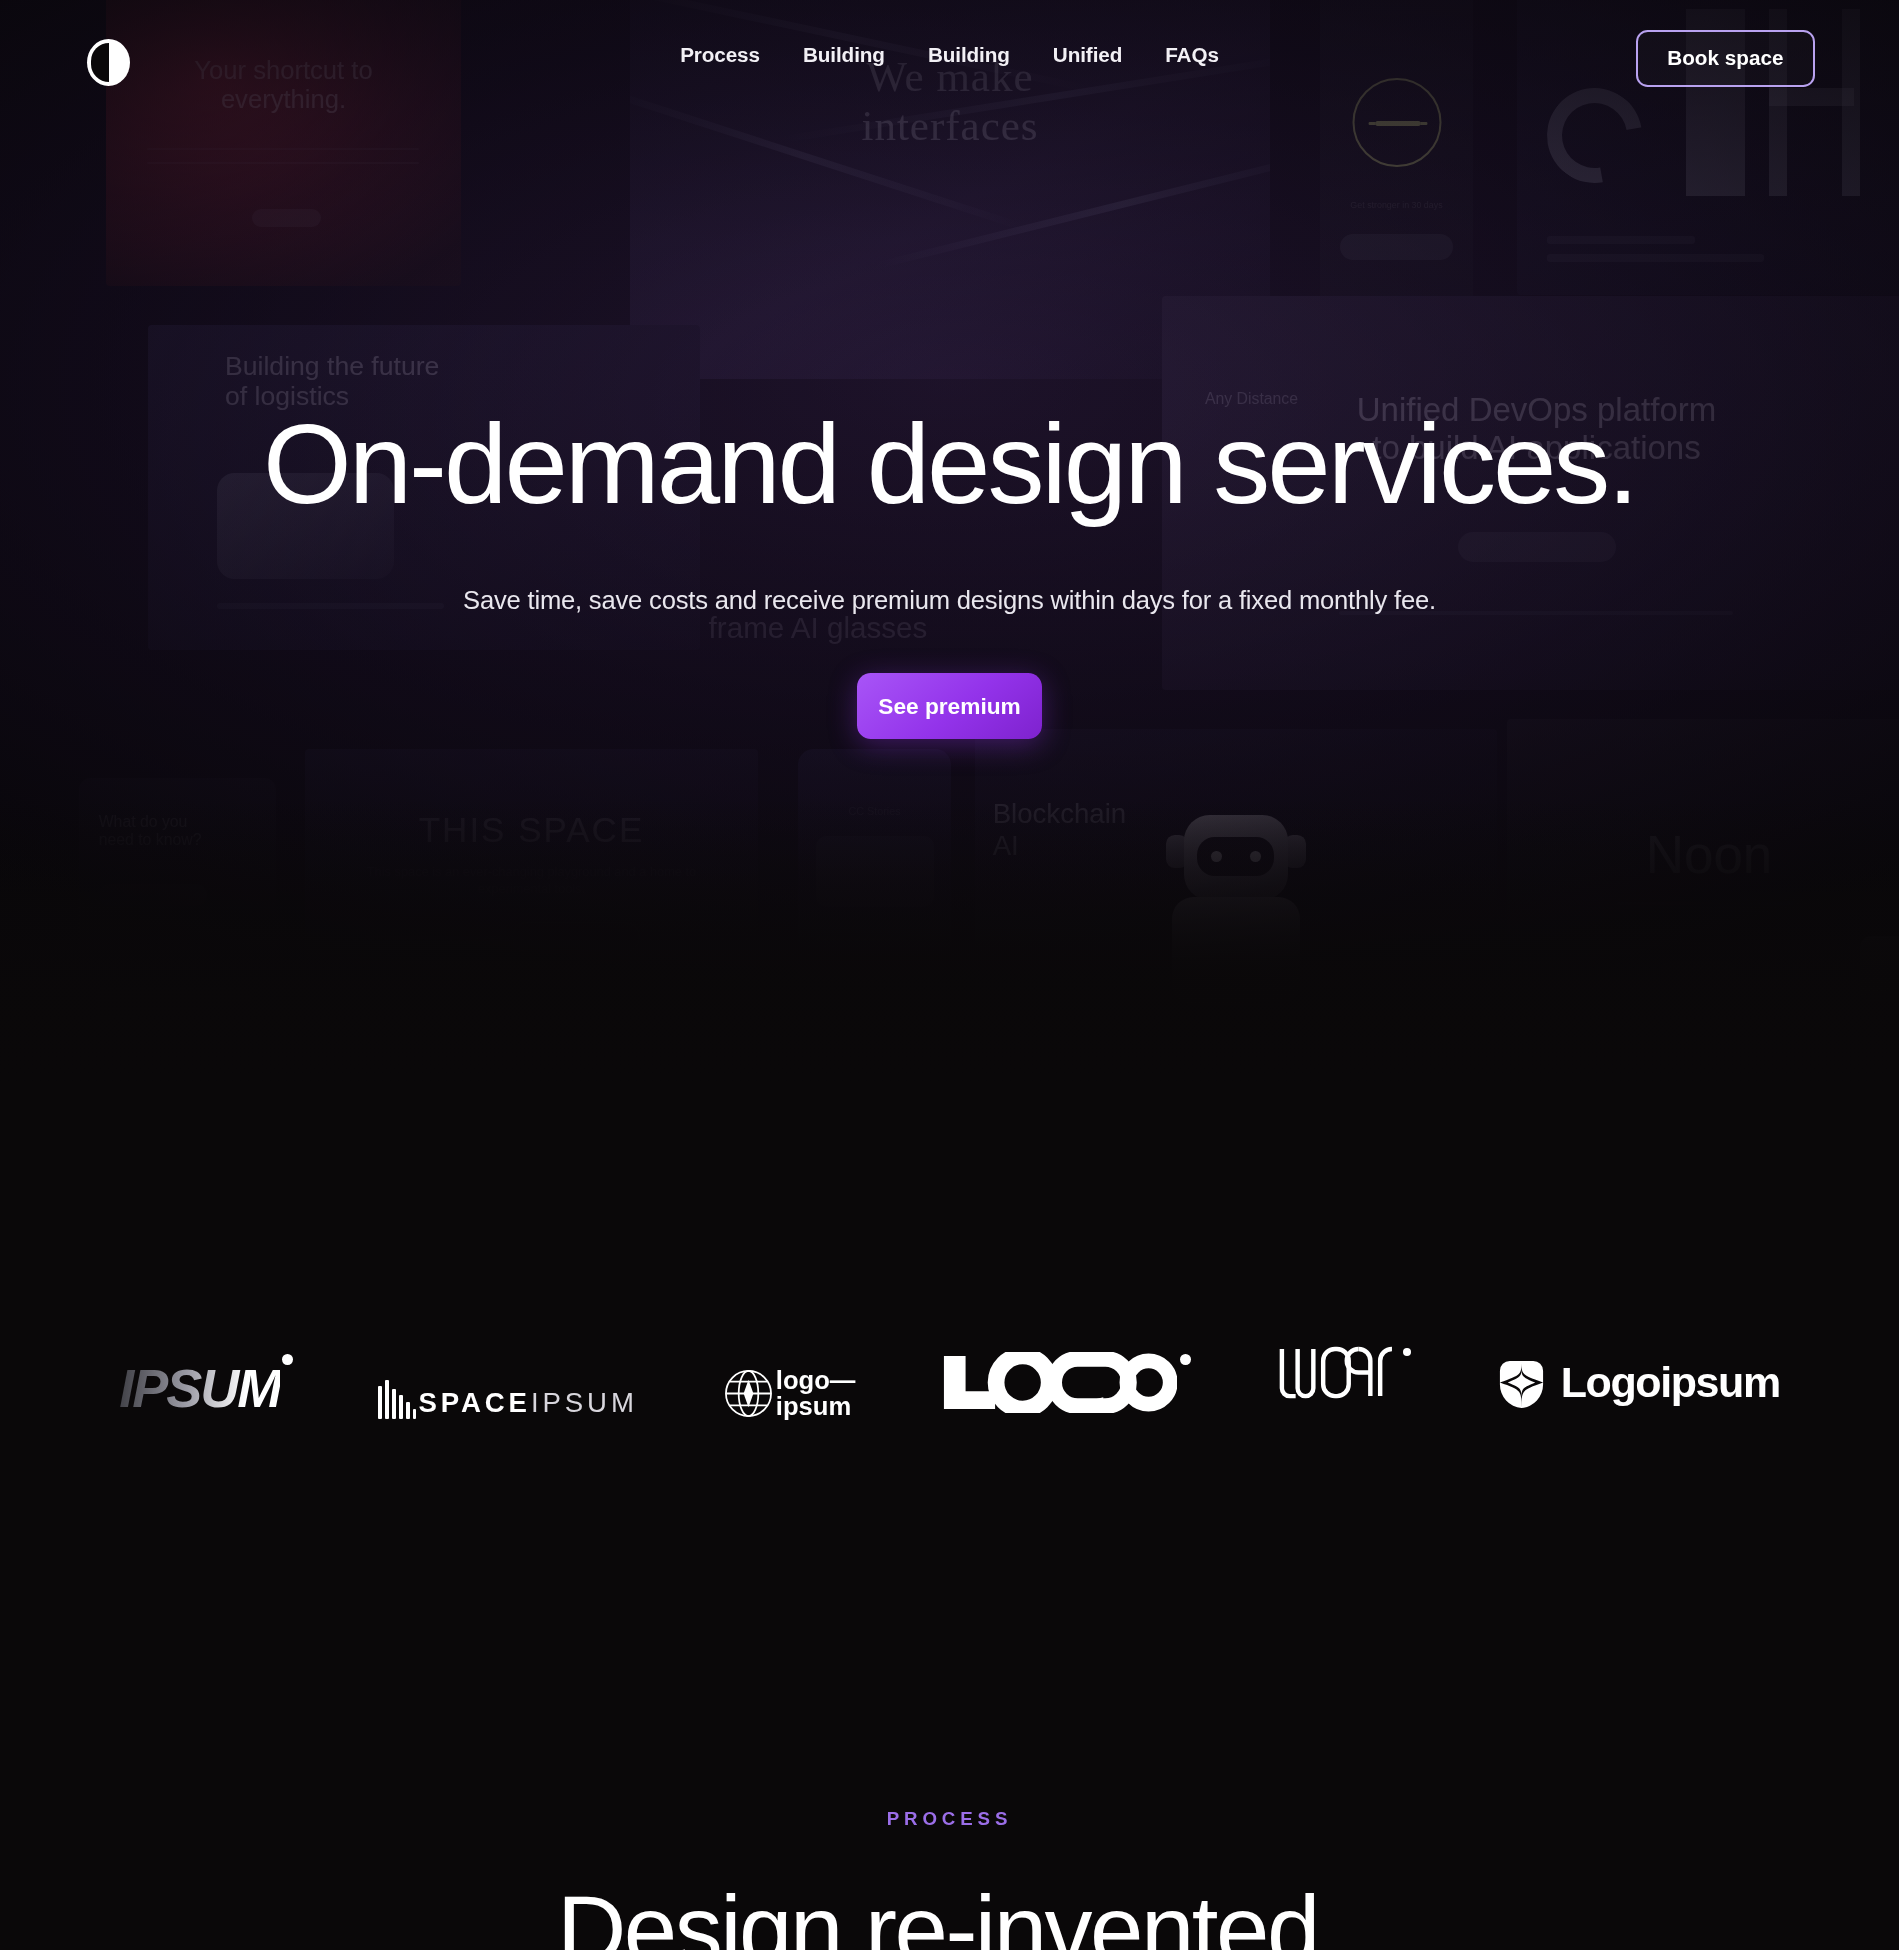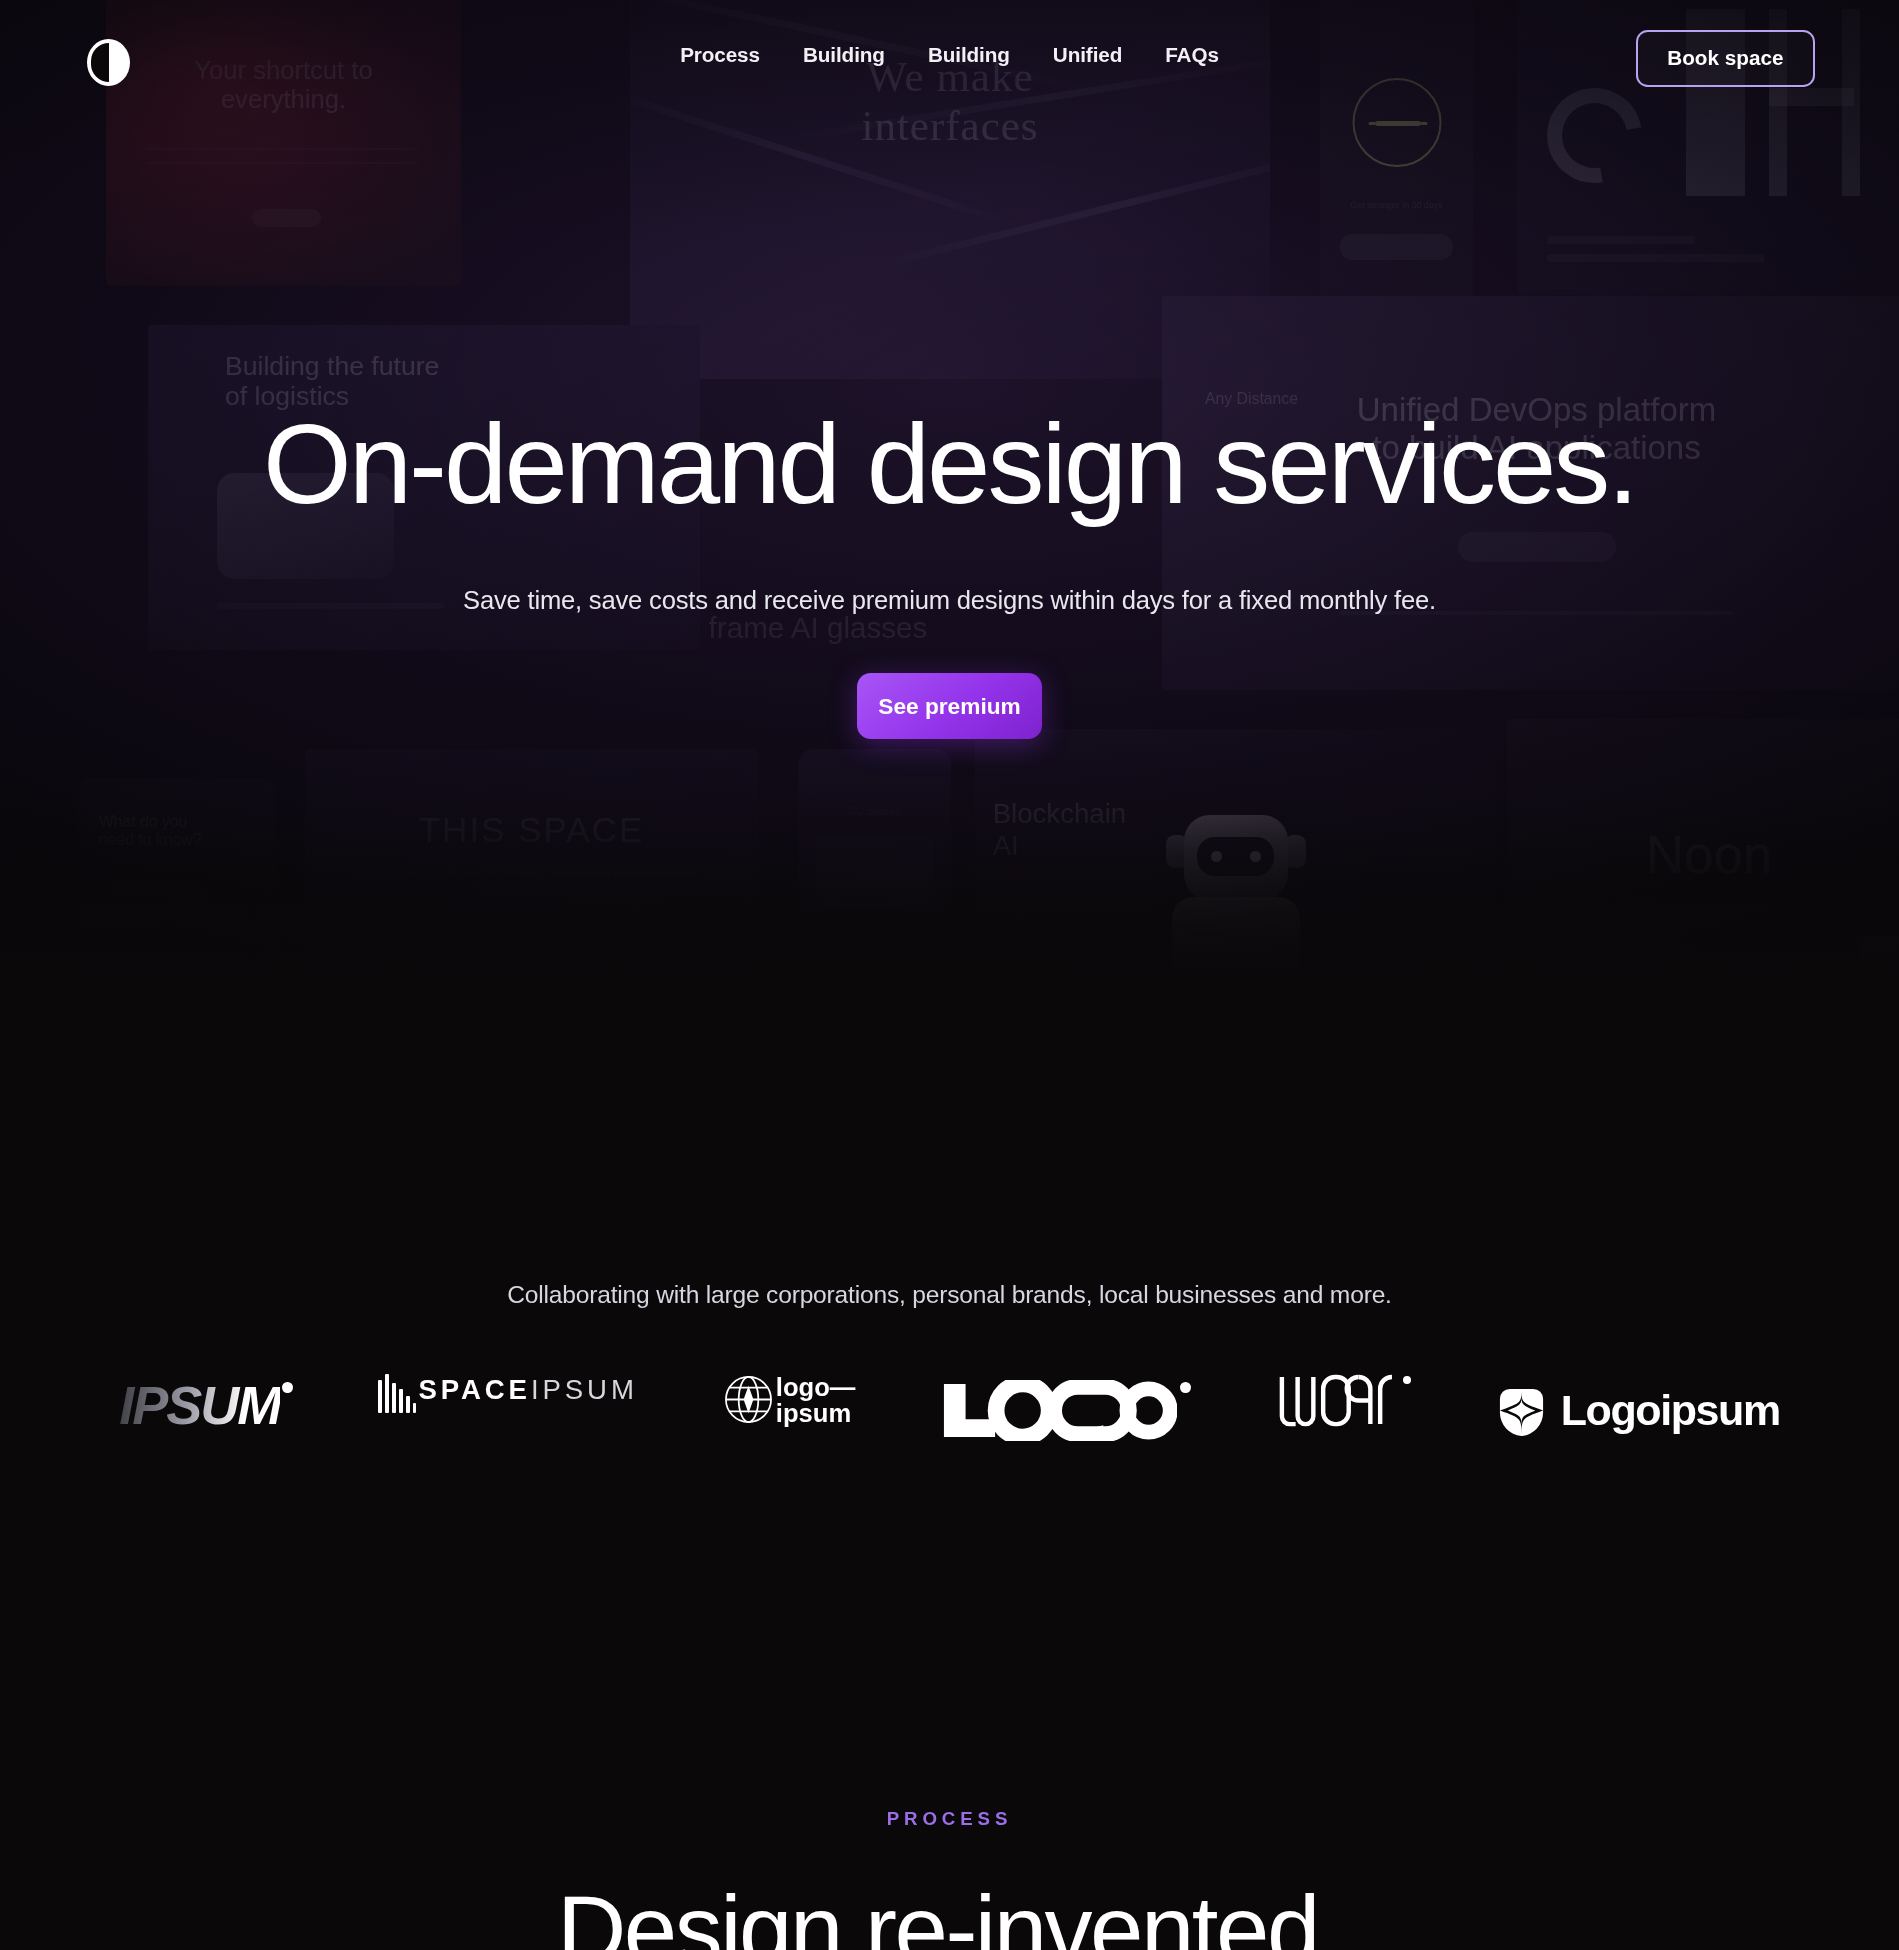--- a/index.html
+++ b/index.html
@@ -191,21 +191,21 @@
   .clients {
     position: absolute; left: 0; top: 1281px; width: 1899px; z-index: 20; text-align: center;
   }
   .clients-caption {
     color: #d8d5e0; font-size: 24.6px; font-weight: 400; letter-spacing: -0.2px;
   }
   .logo-row {
     margin-top: 65px; display: flex; align-items: center; justify-content: center; gap: 85px;
     padding: 0 89px;
   }
-  .logo-item { display: flex; align-items: flex-start; gap: 2px; height: 73px; }
+  .logo-item { display: flex; align-items: flex-end; gap: 2px; height: 73px; }
 
   
   .lg-ipsum {
     font-size: 54px; font-weight: 800; letter-spacing: -2px; font-style: italic;
     background: linear-gradient(95deg, #3c3c42 0%, #9a9aa4 42%, #ffffff 78%);
     -webkit-background-clip: text; background-clip: text; color: transparent;
   }
   .lg-dot { width: 10.8px; height: 10.8px; border-radius: 50%; background: #ffffff; align-self: flex-start; margin-top: 7.9px; }
 
   
@@ -369,21 +369,20 @@
     <button class="book-call">Book space</button>
   </div>
 
   <div class="hero-content">
     <h1 class="hero-title">On-demand design services.</h1>
     <p class="hero-sub">Save time, save costs and receive premium designs within days for a fixed monthly fee.</p>
     <button class="see-pricing">See premium</button>
   </div>
 
   <div class="clients">
-    <div class="clients-caption">Collaborating with large corporations, personal brands, local businesses and more.</div>
     <div class="logo-row">
 
       <div class="logo-item">
         <span class="lg-ipsum">IPSUM</span>
         <span class="lg-dot"></span>
       </div>
 
       <div class="logo-item">
         <span class="bars">
           <i style="height:33px"></i>

